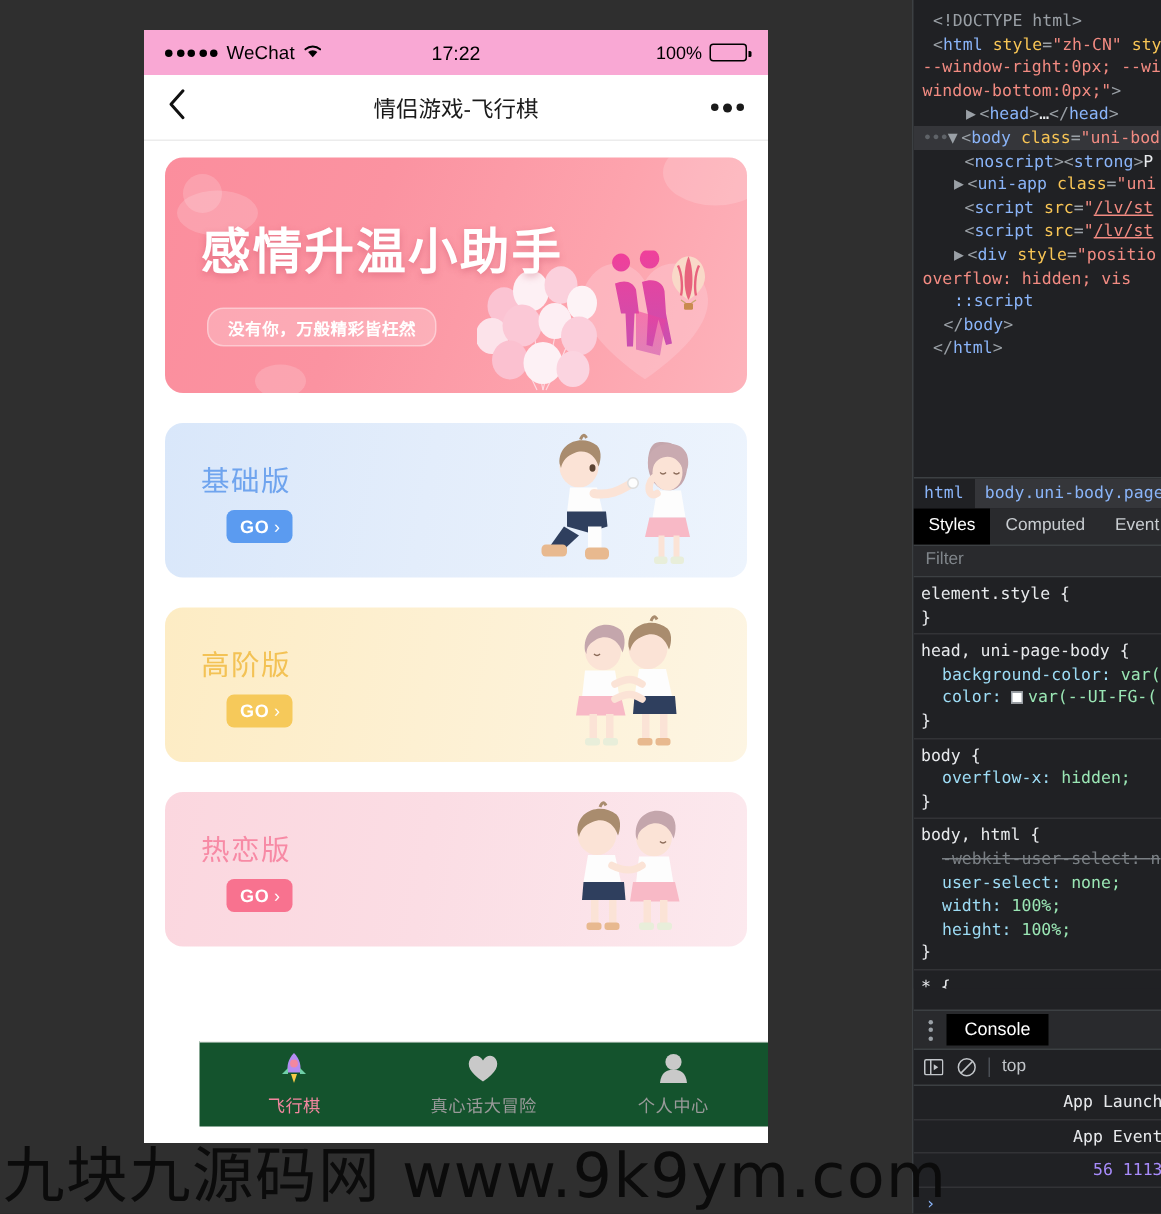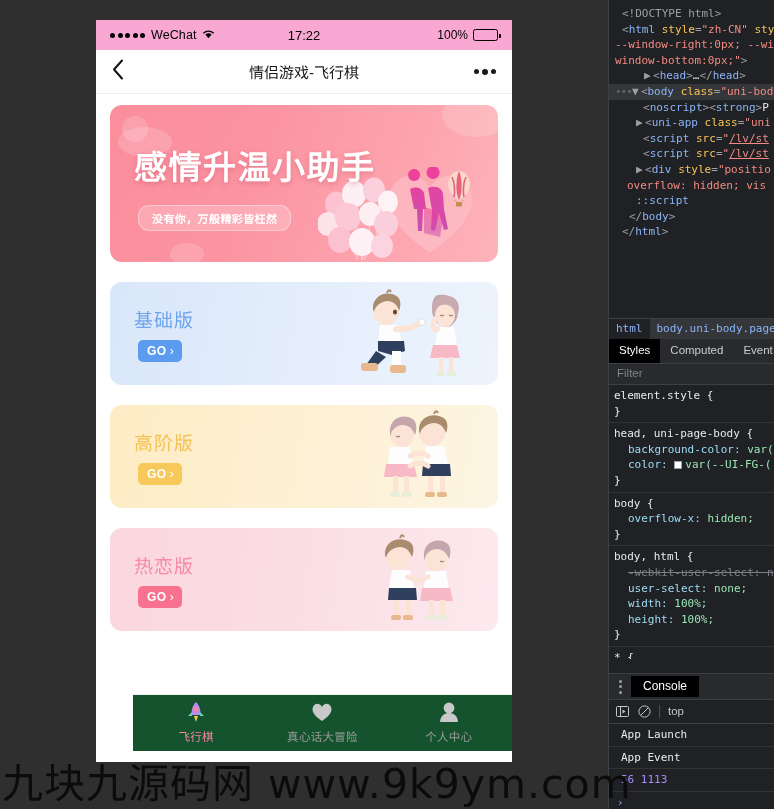--- a/index.html
+++ b/index.html
@@ -111,21 +111,21 @@
   .card-adv   { background: linear-gradient(100deg, #fdecc4 0%, #fdf0d2 45%, #fdf5e3 100%); }
   .card-love  { background: linear-gradient(100deg, #fbd7df 0%, #fbdde4 45%, #fce9ee 100%); }
   .card-title {
     position: absolute; left: 24px; top: 23px;
     font-size: 19px; font-weight: 500; letter-spacing: 1px;
   }
   .t-basic { color: #6fa4ee; }
   .t-adv   { color: #f3c255; }
   .t-love  { color: #f78aa5; }
   .go-btn {
-    position: absolute; left: 28px; top: 58px;
+    position: absolute; left: 41px; top: 58px;
     display: inline-flex; align-items: center; gap: 2px;
     color: #fff; font-size: 12px; font-weight: 600;
     padding: 4px 8px 4px 9px; border-radius: 5px; cursor: pointer;
     letter-spacing: .5px;
   }
   .go-basic { background: #5b9bf0; }
   .go-adv   { background: #f5c council; }
   .go-adv   { background: #f6c95a; }
   .go-love  { background: #f8728f; }
   .go-chev { font-size: 12px; font-weight: 400; margin-left: 1px; }
@@ -217,21 +217,21 @@
     font-family: "Liberation Sans", sans-serif;
   }
   .console-toolbar {
     height: 24px; display: flex; align-items: center; gap: 8px; padding-left: 6px;
     border-bottom: 1px solid #3c4043; color: #c2c6ca;
   }
   .ct-icon { width: 14px; height: 14px; display: flex; align-items: center; justify-content: center; }
   .ct-sep { width: 1px; height: 13px; background: #4a4f55; }
   .ct-ctx { font-size: 11.5px; font-family: "Liberation Sans", sans-serif; color: #c2c6ca; }
   .console-rows { font-size: 11px; }
-  .c-row { padding: 3px 0 3px 12px; border-bottom: 1px solid #323336; white-space: nowrap; }
+  .c-row { padding: 3px 0 3px 12px; border-bottom: 1px solid #323336; white-space: nowrap; text-align: right; }
   .c-num { color: #a78bfa; }
   .c-prompt { color: #8ab4f8; padding: 3px 0 0 8px; }
 </style>
 </head>
 <body>
 
 <div id="root">
 
   <div id="left-pane">
     <div id="phone">
@@ -478,21 +478,21 @@
         <div class="dom-line" style="padding-left: 13px;"><span class="tok-punct">&lt;</span><span class="tok-tag">html</span> <span class="tok-attr">style</span><span class="tok-punct">=</span><span class="tok-val">"zh-CN"</span> <span class="tok-attr">styl</span></div>
         <div class="dom-line" style="padding-left: 6px;"><span class="tok-val">--window-right:0px; --wi</span></div>
         <div class="dom-line" style="padding-left: 6px;"><span class="tok-val">window-bottom:0px;"</span><span class="tok-punct">&gt;</span></div>
         <div class="dom-line" style="padding-left: 20px; margin-left: 15px;"><span class="arrow">▶</span><span class="tok-punct">&lt;</span><span class="tok-tag">head</span><span class="tok-punct">&gt;</span><span class="tok-text">…</span><span class="tok-punct">&lt;/</span><span class="tok-tag">head</span><span class="tok-punct">&gt;</span></div>
         <div class="dom-line sel" style="padding-left: 6px;"><span class="dots-badge">•••</span><span class="arrow">▼</span><span class="tok-punct">&lt;</span><span class="tok-tag">body</span> <span class="tok-attr">class</span><span class="tok-punct">=</span><span class="tok-val">"uni-body</span></div>
         <div class="dom-line" style="padding-left: 34px;"><span class="tok-punct">&lt;</span><span class="tok-tag">noscript</span><span class="tok-punct">&gt;&lt;</span><span class="tok-tag">strong</span><span class="tok-punct">&gt;</span><span class="tok-text">P</span></div>
         <div class="dom-line" style="padding-left: 27px;"><span class="arrow">▶</span><span class="tok-punct">&lt;</span><span class="tok-tag">uni-app</span> <span class="tok-attr">class</span><span class="tok-punct">=</span><span class="tok-val">"uni</span></div>
         <div class="dom-line" style="padding-left: 34px;"><span class="tok-punct">&lt;</span><span class="tok-tag">script</span> <span class="tok-attr">src</span><span class="tok-punct">=</span><span class="tok-val">"</span><span class="tok-link">/lv/st</span></div>
         <div class="dom-line" style="padding-left: 34px;"><span class="tok-punct">&lt;</span><span class="tok-tag">script</span> <span class="tok-attr">src</span><span class="tok-punct">=</span><span class="tok-val">"</span><span class="tok-link">/lv/st</span></div>
         <div class="dom-line" style="padding-left: 27px;"><span class="arrow">▶</span><span class="tok-punct">&lt;</span><span class="tok-tag">div</span> <span class="tok-attr">style</span><span class="tok-punct">=</span><span class="tok-val">"positio</span></div>
-        <div class="dom-line" style="padding-left: 6px; margin-left: 12px;"><span class="tok-val">overflow: hidden; vis</span></div>
+        <div class="dom-line" style="padding-left: 6px;"><span class="tok-val">overflow: hidden; vis</span></div>
         <div class="dom-line" style="padding-left: 27px;"><span class="tok-pseudo">::script</span></div>
         <div class="dom-line" style="padding-left: 20px;"><span class="tok-punct">&lt;/</span><span class="tok-tag">body</span><span class="tok-punct">&gt;</span></div>
         <div class="dom-line" style="padding-left: 13px;"><span class="tok-punct">&lt;/</span><span class="tok-tag">html</span><span class="tok-punct">&gt;</span></div>
       </div>
 
     <div class="crumbs" id="crumbs">
         <span class="crumb">html</span>
         <span class="crumb active">body.uni-body.pages-i</span>
       </div>
 

